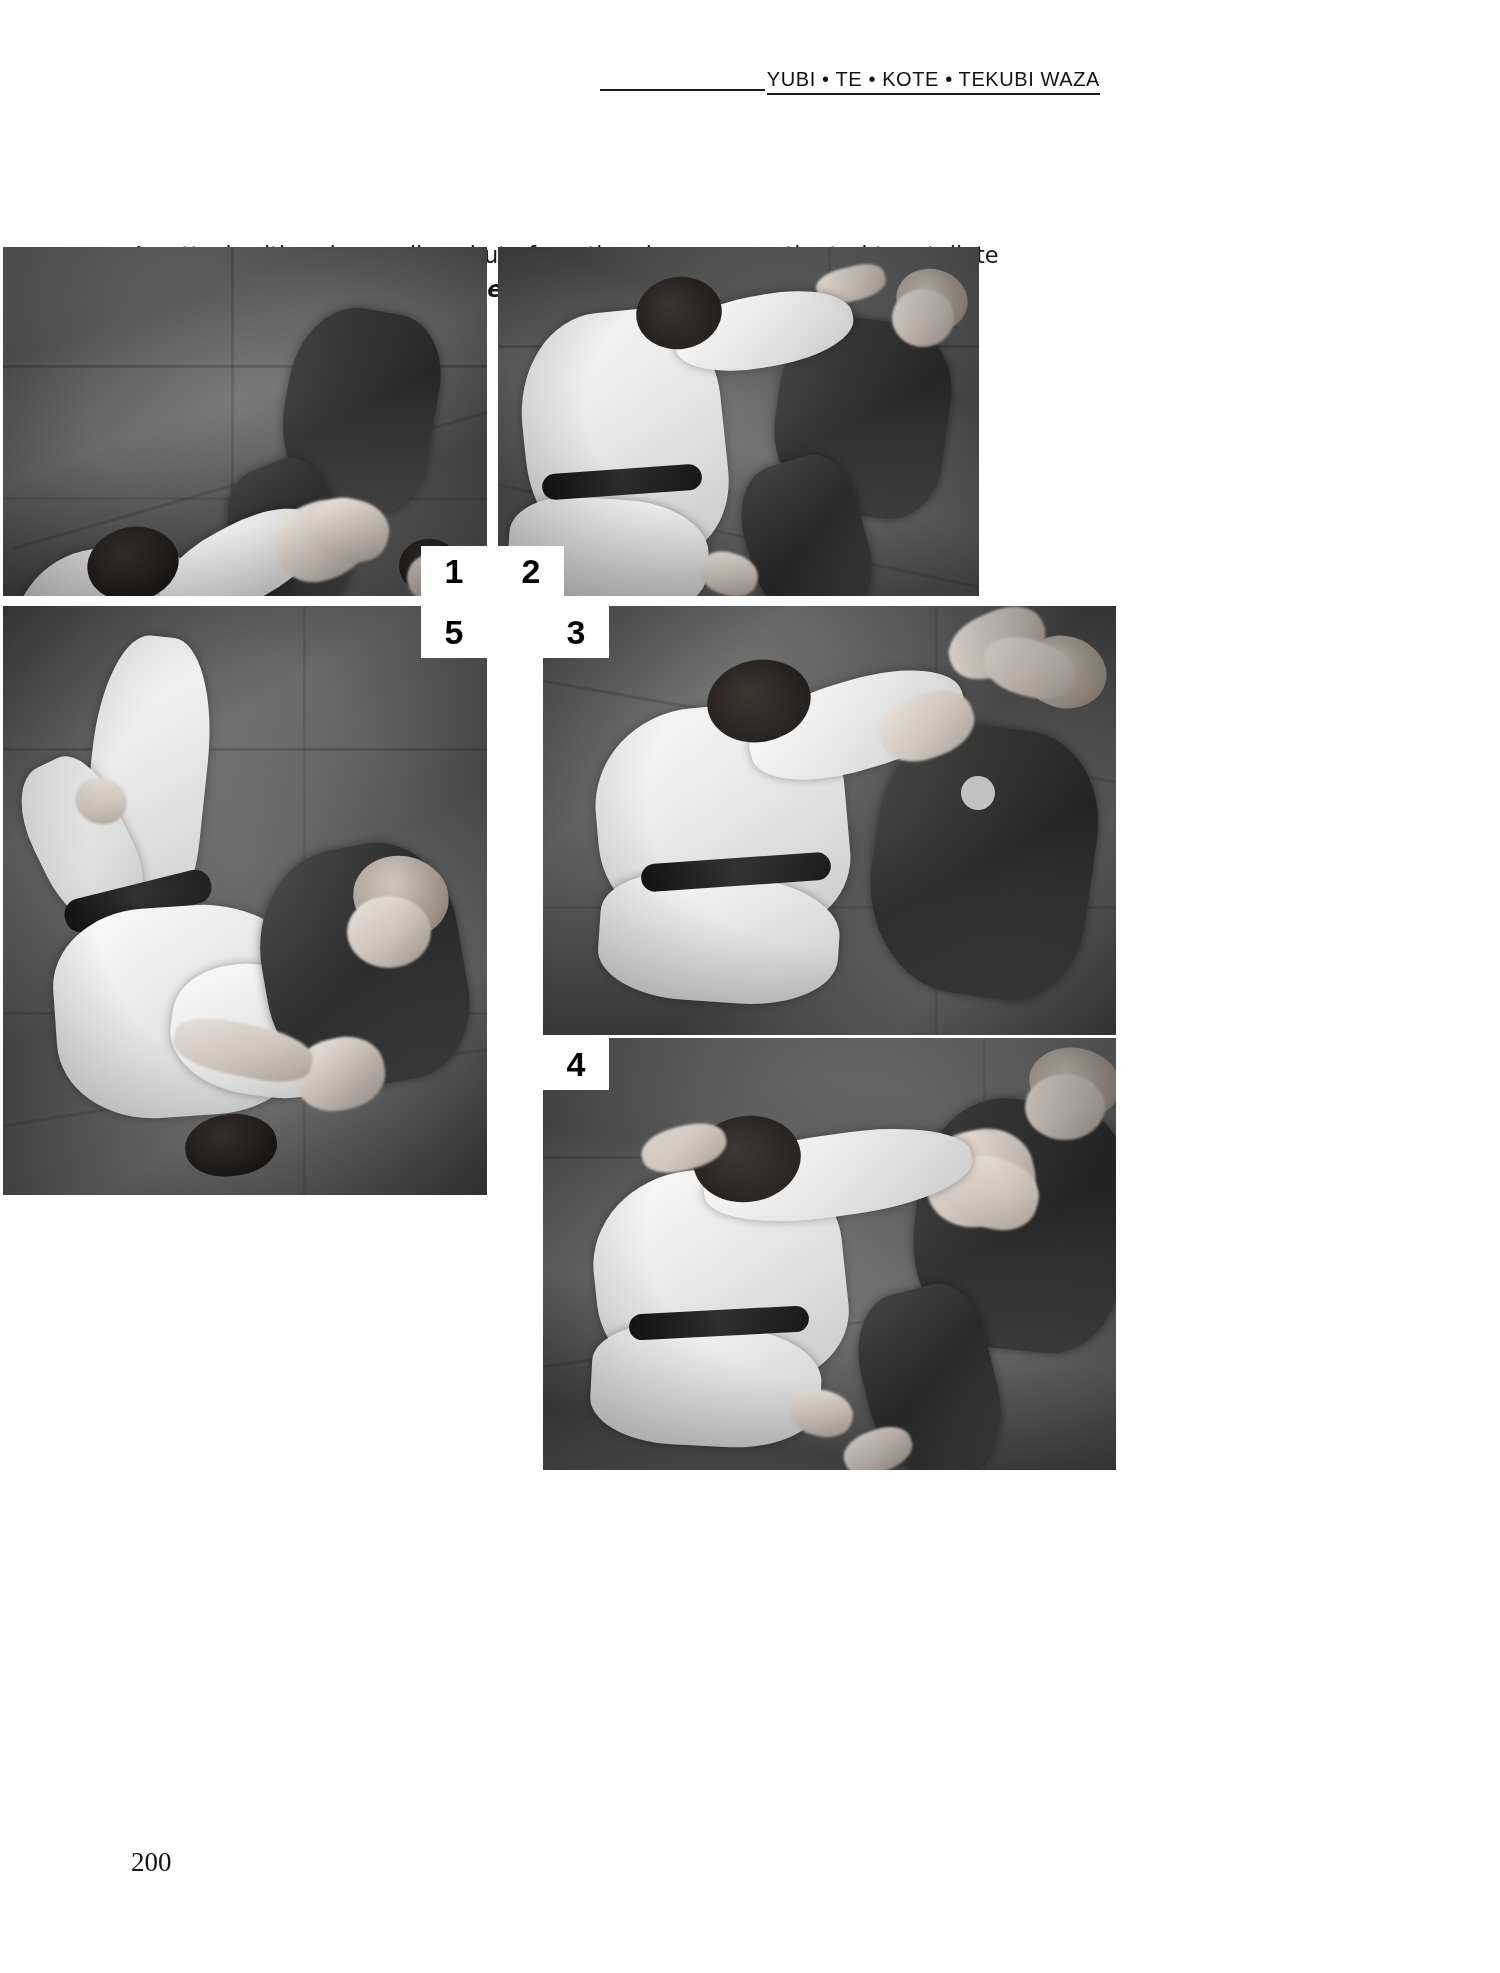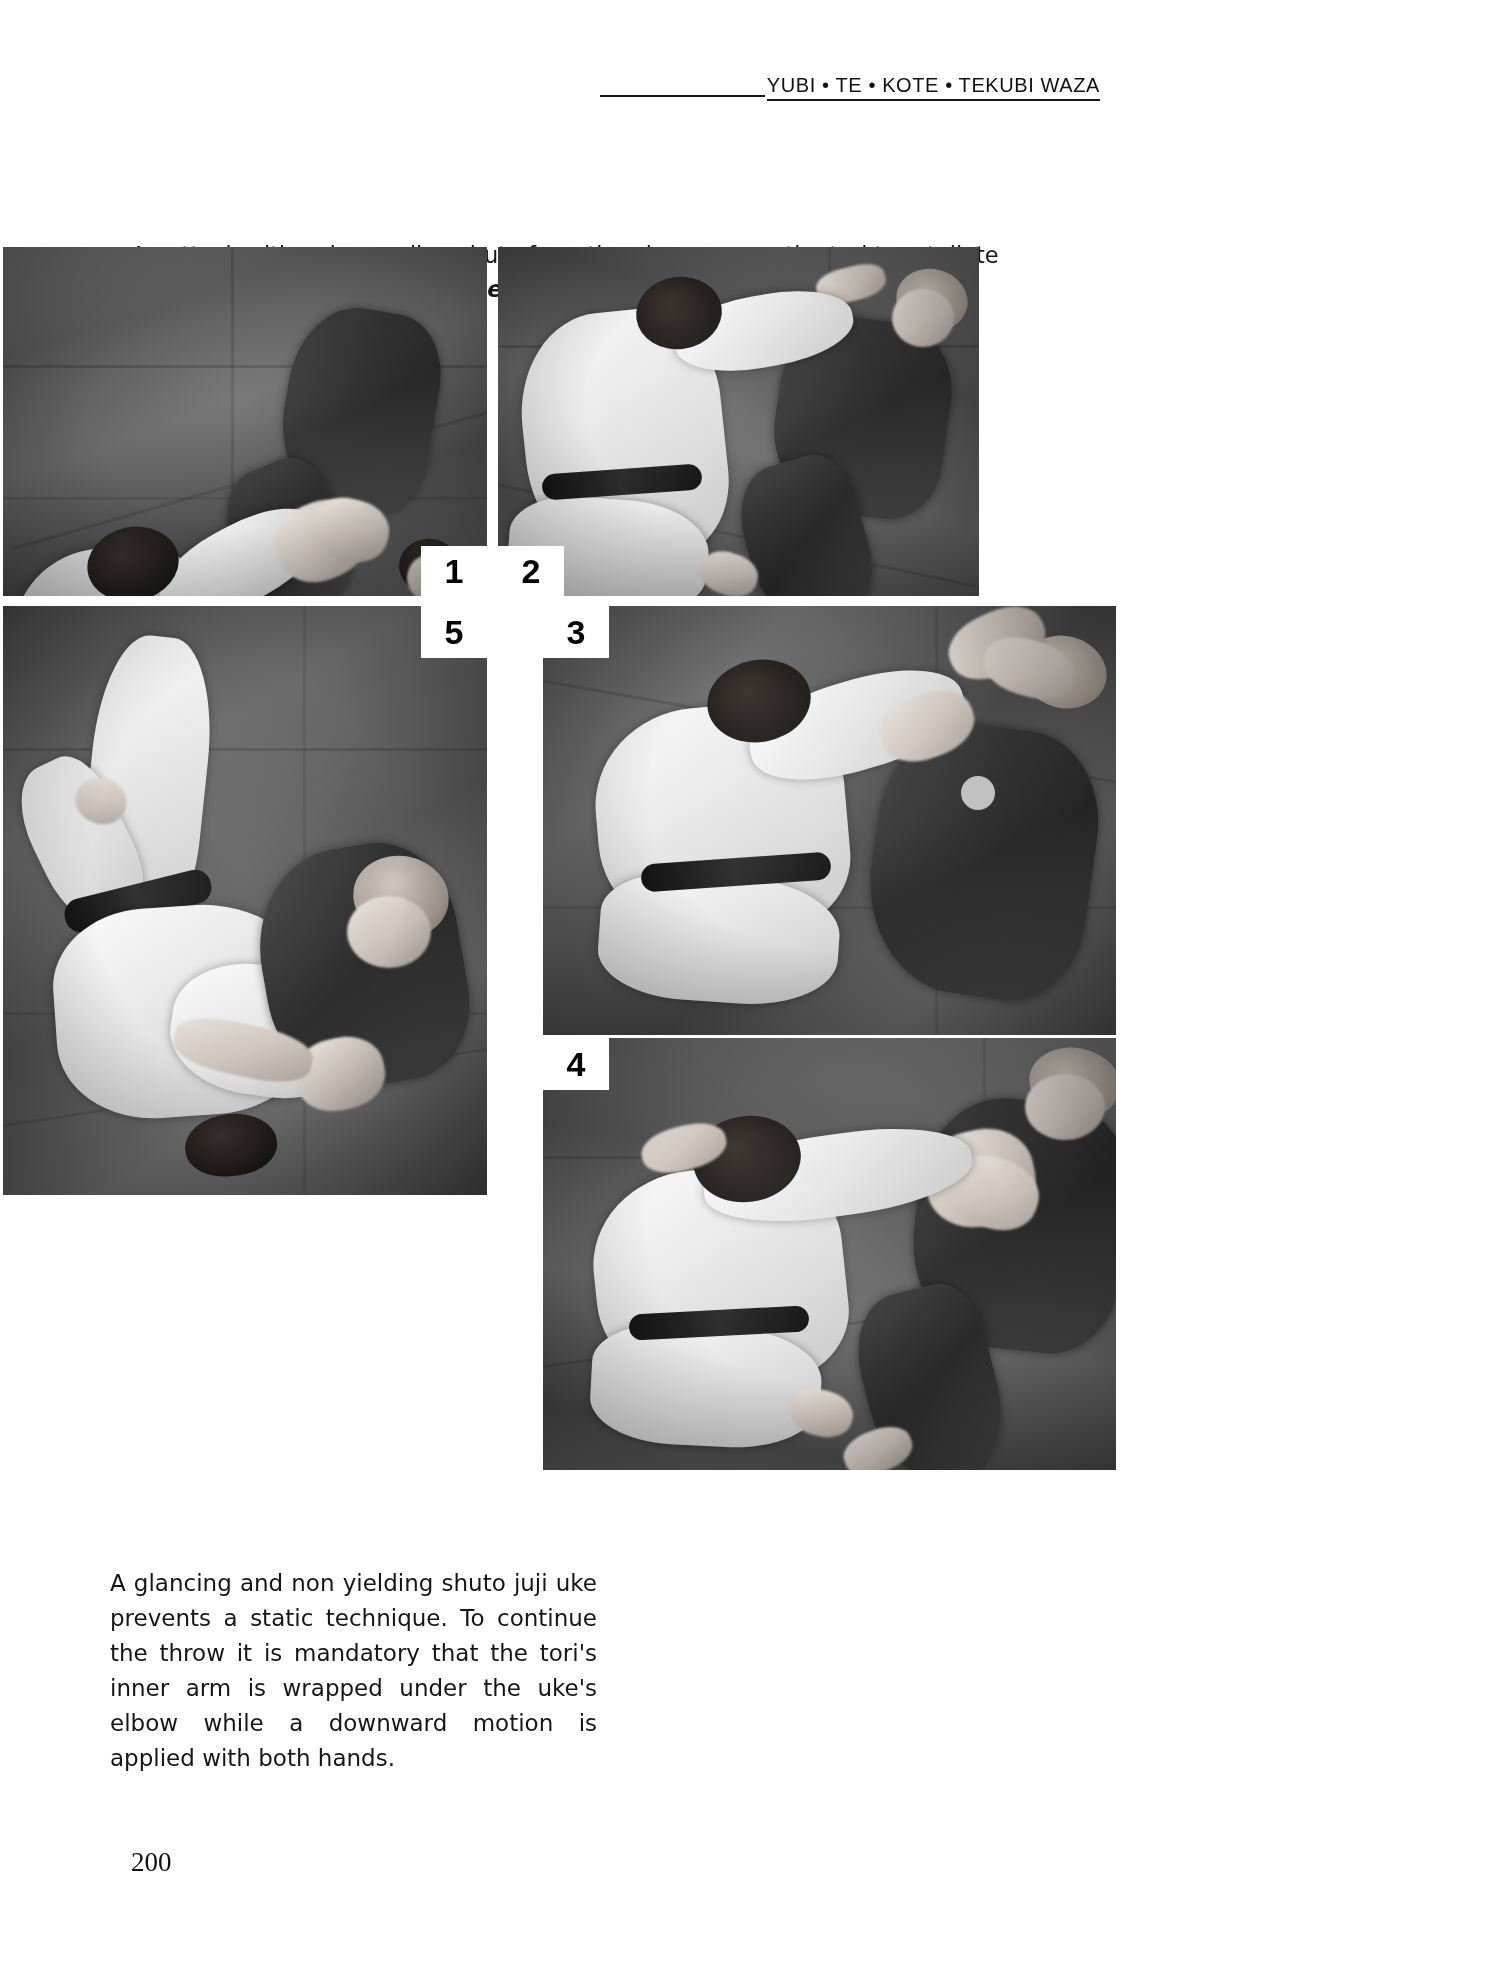--- a/index.html
+++ b/index.html
@@ -15,21 +15,21 @@
     position: relative;
     width: 1500px;
     height: 1973px;
     background: #ffffff;
     overflow: hidden;
   }
 
   
   .run-header {
     position: absolute;
-    top: 74px;
+    top: 68px;
     right: 400px;
     width: 500px;
     display: flex;
     align-items: flex-end;
     justify-content: flex-start;
   }
   .run-header-rule {
     flex: 1 1 auto;
     height: 2px;
     background: #1a1a1a;
@@ -290,17 +290,16 @@
     <div class="fig gi-white" style="left:160px; top:96px; width:270px; height:82px; border-radius:46%; transform:rotate(-8deg);"></div>
     <div class="fig gi-white" style="left:48px; top:288px; width:230px; height:120px; border-radius:34% 42% 40% 36%; transform:rotate(3deg);"></div>
     <div class="fig belt-black" style="left:86px; top:272px; width:180px; height:26px; border-radius:14px; transform:rotate(-3deg);"></div>
     <div class="fig hair-dark" style="left:150px; top:78px; width:108px; height:86px; border-radius:50%; transform:rotate(-8deg);"></div>
     <div class="fig skin blur" style="left:98px; top:88px; width:86px; height:44px; border-radius:45%; transform:rotate(-14deg);"></div>
     <div class="fig skin blur" style="left:246px; top:352px; width:64px; height:46px; border-radius:46%; transform:rotate(14deg);"></div>
     <div class="vig"></div>
     <div class="step-badge" style="left:0; top:0; width:66px; height:52px;">4</div>
   </div>
 
-  <p class="caption">A glancing and non yielding shuto juji uke prevents a static technique. To continue the throw it is mandatory that the tori's inner arm is wrapped under the uke's elbow while a downward motion is applied with both hands.</p>
 
   <div class="folio">200</div>
 
 </div>
 
 </body></html>

